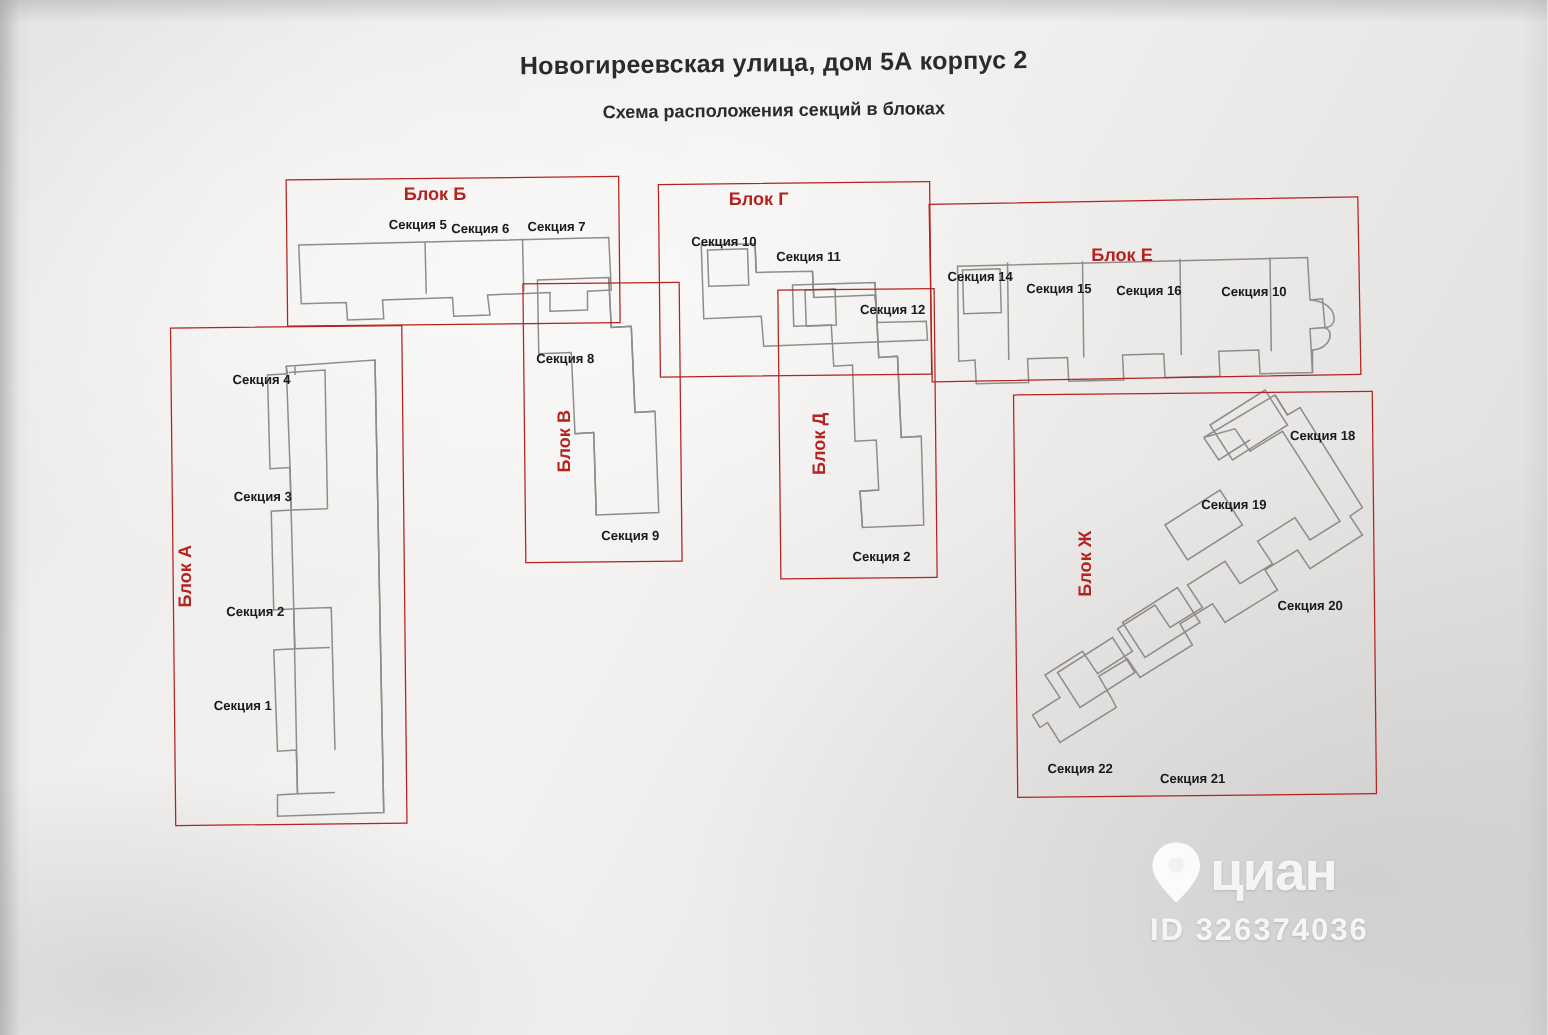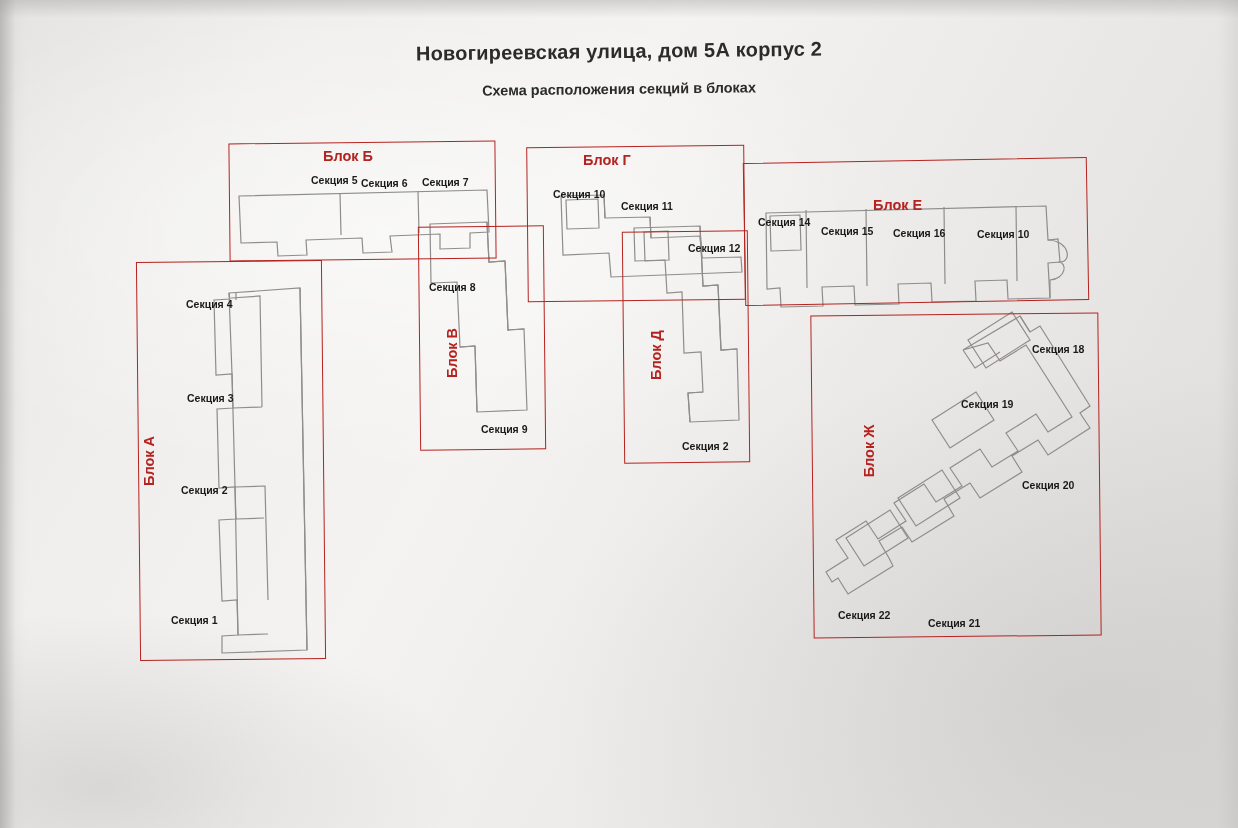--- a/index.html
+++ b/index.html
@@ -191,21 +191,21 @@
       <path d="M898,498 L942,470 L960,498 L916,526 Z"></path>
       <path d="M846,538 L890,510 L908,538 L864,566 Z"></path>
     </g>
   </svg>
 
   <div class="block" style="left:138px; top:261px; width:186px; height:399px; transform:rotate(-0.6deg);"></div>
   <div class="block-label vertical" style="left:118px; top:453px; width:62px; text-align:center;">Блок А</div>
   <div class="section-label" style="left:186px; top:298px;">Секция 4</div>
   <div class="section-label" style="left:187px; top:392px;">Секция 3</div>
   <div class="section-label" style="left:181px; top:484px;">Секция 2</div>
-  <div class="section-label" style="left:171px; top:614px;">Секция 1</div>
+  <div class="section-label" style="left:171px; top:559px;">Секция 1</div>
 
   <div class="block" style="left:229px; top:142px; width:267px; height:118px; transform:rotate(-0.6deg);"></div>
   <div class="block-label" style="left:323px; top:148px;">Блок Б</div>
   <div class="section-label" style="left:271px; top:174px;margin-left:40px;">Секция 5</div>
   <div class="section-label" style="left:361px; top:177px;">Секция 6</div>
   <div class="section-label" style="left:422px; top:176px;">Секция 7</div>
 
   <div class="block" style="left:419px; top:226px; width:126px; height:224px; transform:rotate(-0.6deg);"></div>
   <div class="block-label vertical" style="left:421px; top:345px; width:62px; text-align:center;">Блок В</div>
   <div class="section-label" style="left:429px; top:281px;">Секция 8</div>
@@ -229,14 +229,24 @@
   <div class="section-label" style="left:977px; top:228px;">Секция 10</div>
 
   <div class="block" style="left:812px; top:314px; width:288px; height:323px; transform:rotate(-0.6deg);"></div>
   <div class="block-label vertical" style="left:833px; top:443px; width:72px; text-align:center;">Блок Ж</div>
   <div class="section-label" style="left:1032px; top:343px;">Секция 18</div>
   <div class="section-label" style="left:961px; top:398px;">Секция 19</div>
   <div class="section-label" style="left:1022px; top:479px;">Секция 20</div>
   <div class="section-label" style="left:838px; top:609px;">Секция 22</div>
   <div class="section-label" style="left:928px; top:617px;">Секция 21</div>
 
+  <div class="watermark">
+    <div class="wm-row">
+      <svg width="42" height="52" viewBox="0 0 42 52">
+        <path d="M21 2 C10 2 2 10.5 2 21 C2 33 21 50 21 50 C21 50 40 33 40 21 C40 10.5 32 2 21 2 Z" fill="rgba(255,255,255,0.9)"></path>
+        <circle cx="21" cy="20" r="6.5" fill="rgba(235,235,235,0.55)"></circle>
+      </svg>
+      <div class="wm-text">циан</div>
+    </div>
+    <div class="wm-id">ID 326374036</div>
+  </div>
 
 </div>
 
 </body></html>

